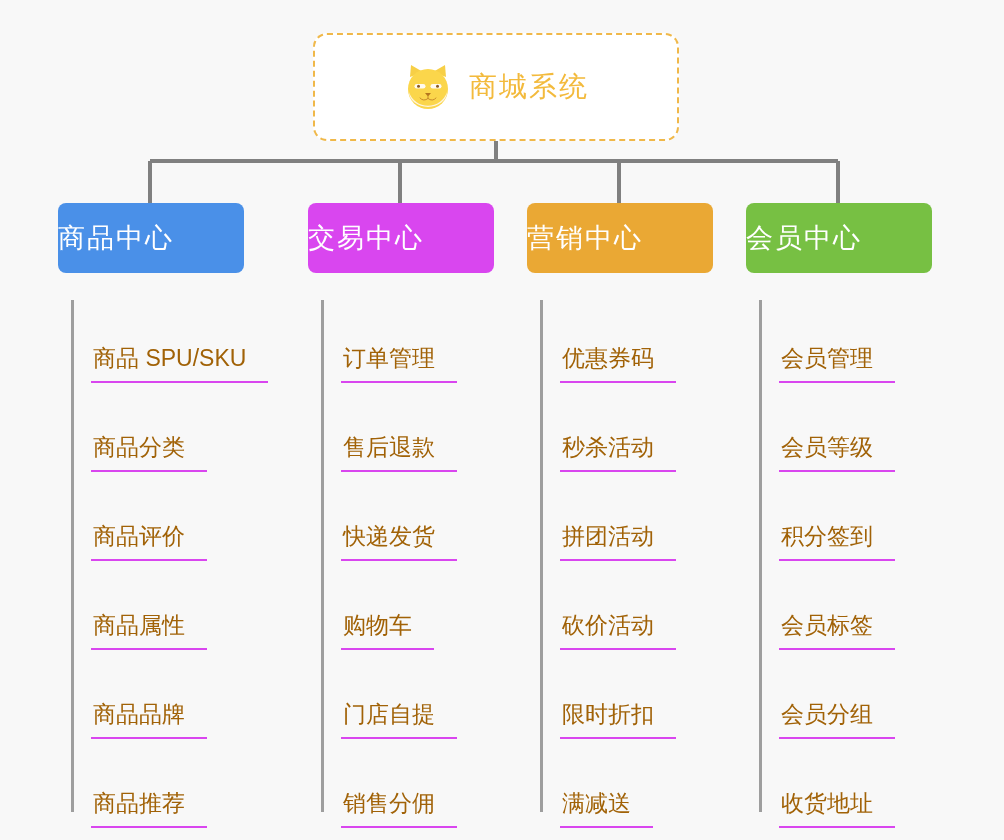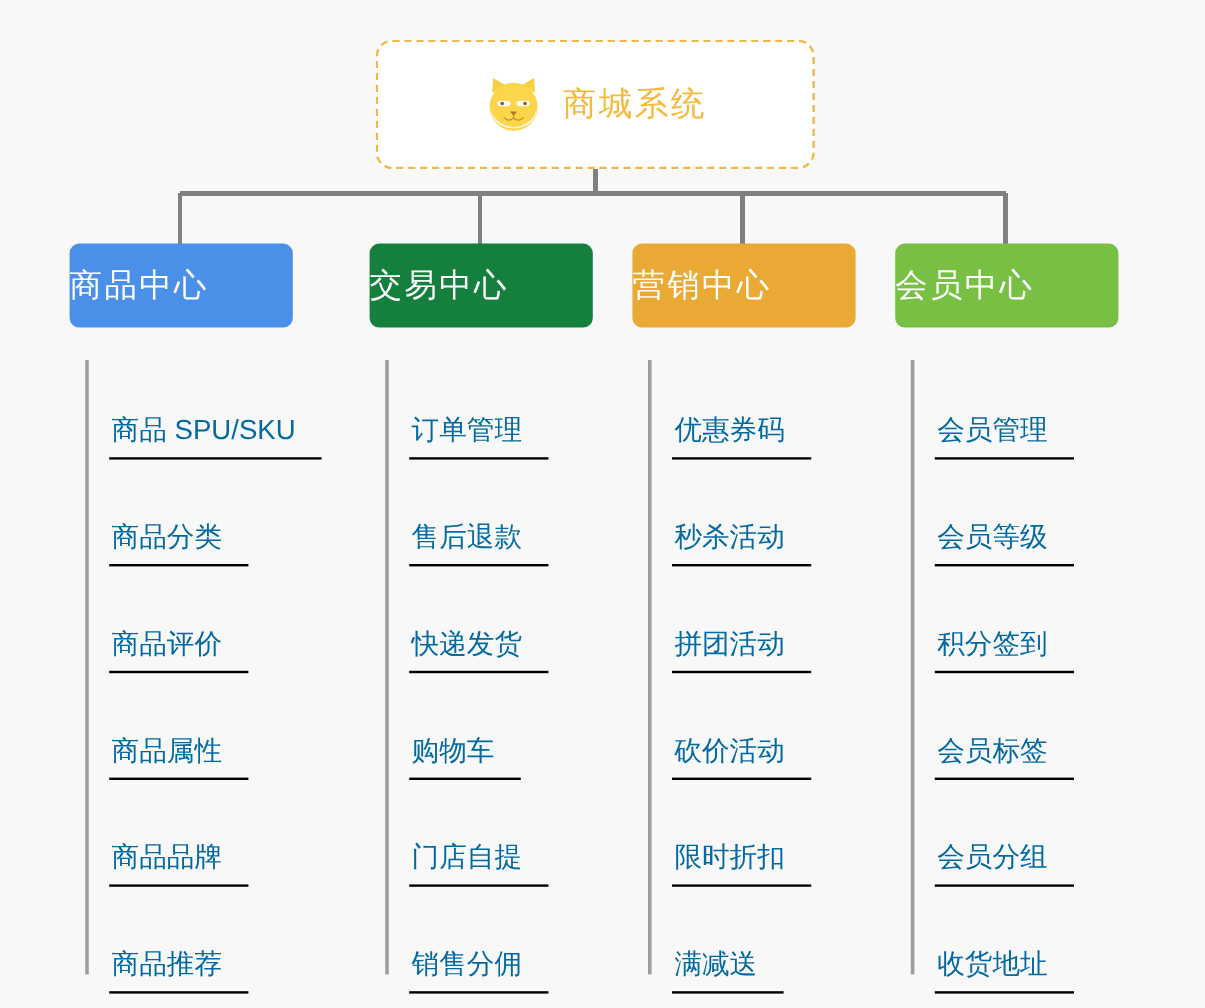--- a/index.html
+++ b/index.html
@@ -93,24 +93,24 @@
     position: relative;
     height: 89px;
     box-sizing: border-box;
     display: flex;
     align-items: flex-end;
     padding-left: 20px;
     padding-bottom: 6px;
   }
   .leaf-label {
     font-size: 23px;
-    color: #0369a1;
+    color: #a16207;
     white-space: nowrap;
     line-height: 1.2;
-    border-bottom: 2px solid #000000;
+    border-bottom: 2px solid #d946ef;
     padding-bottom: 8px;
     padding-right: 22px;
     padding-left: 2px;
   }
 
   
   #col-0 { left: 58px;  width: 186px; }
   #col-1 { left: 308px; width: 186px; }
   #col-2 { left: 527px; width: 186px; }
   #col-3 { left: 746px; width: 186px; }
@@ -177,21 +177,21 @@
       <div class="leaf-item">
           <span class="leaf-label">商品品牌</span>
         </div>
       <div class="leaf-item">
           <span class="leaf-label">商品推荐</span>
         </div>
     </div>
   </div>
 
   <div class="column" id="col-1">
-    <div class="cat-header" style="background:#15803d;">
+    <div class="cat-header" style="background:#d946ef;">
       <span>交易中心</span>
     </div>
     <div class="leaf-list">
       <div class="leaf-item">
           <span class="leaf-label">订单管理</span>
         </div>
       <div class="leaf-item">
           <span class="leaf-label">售后退款</span>
         </div>
       <div class="leaf-item">

